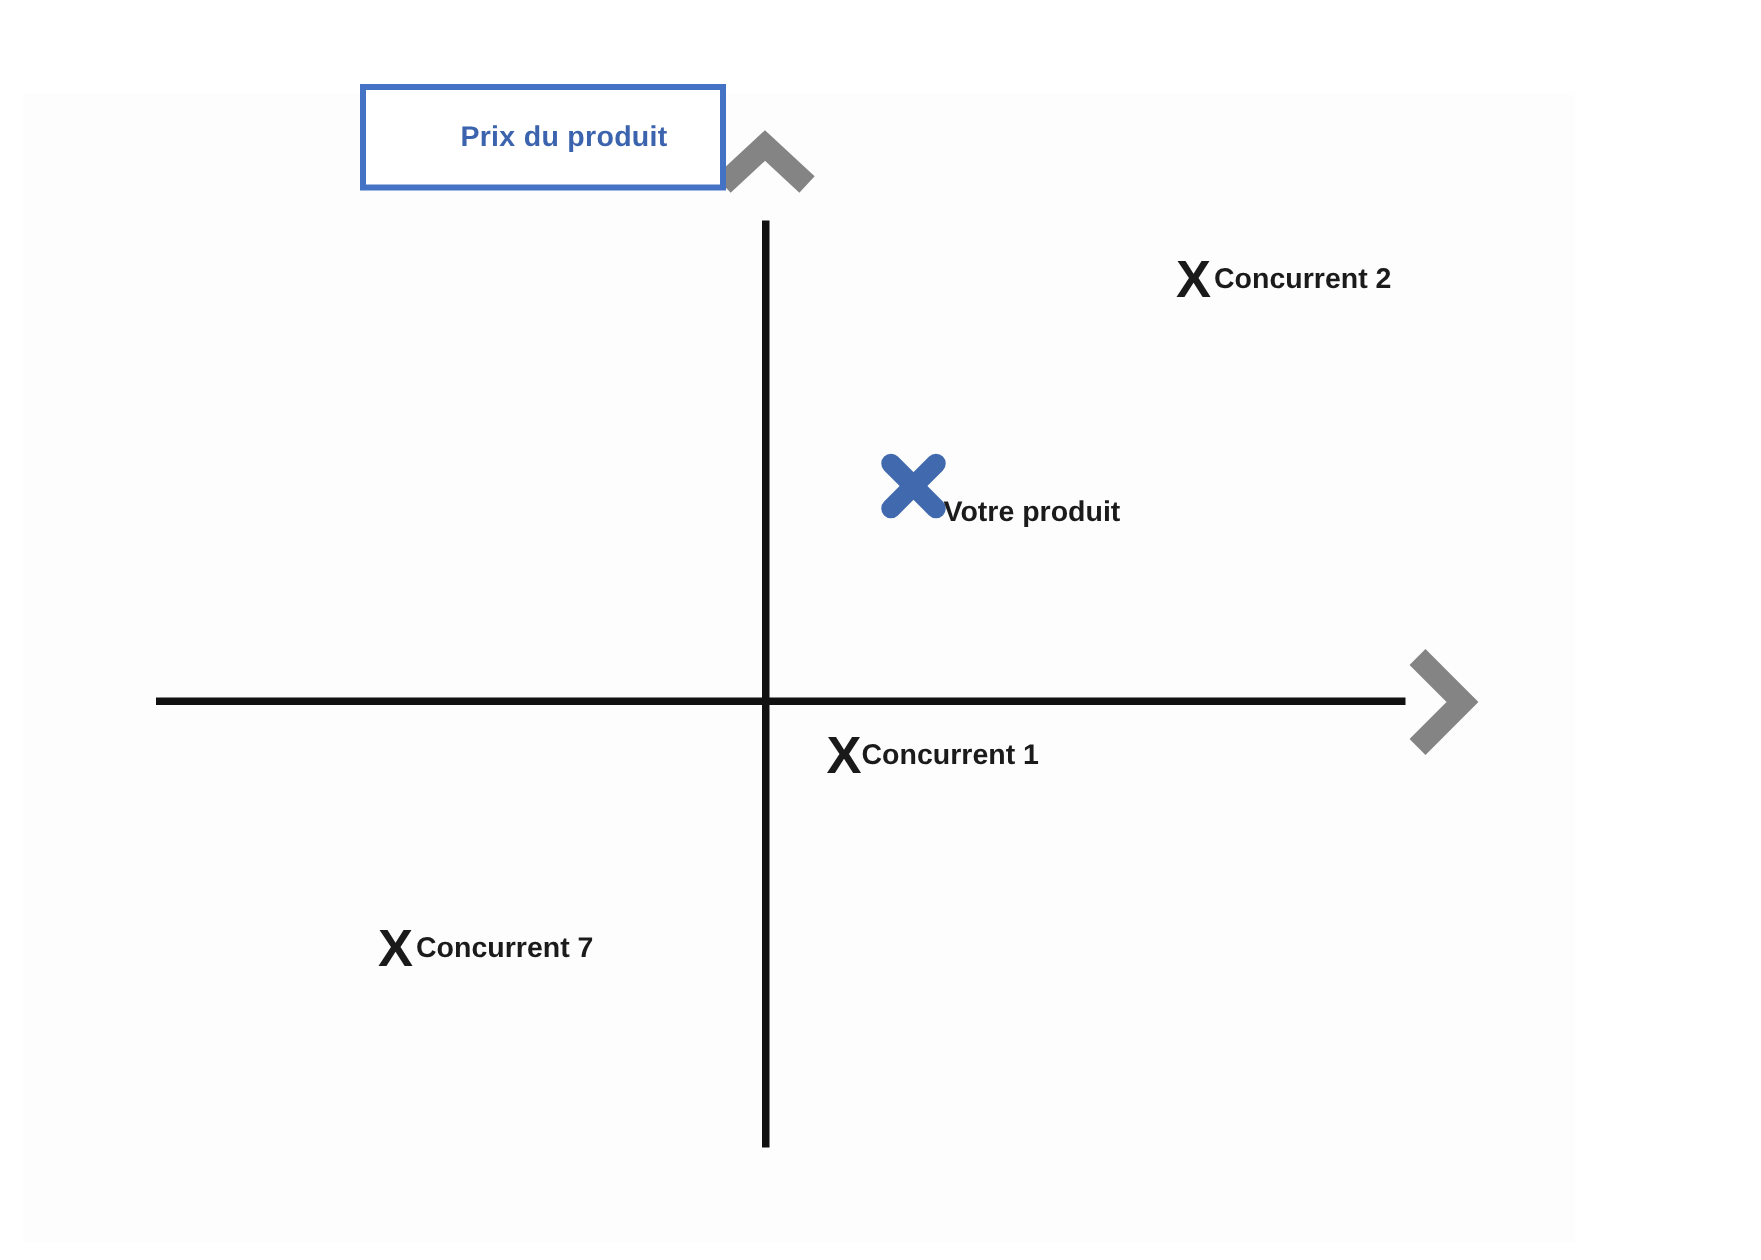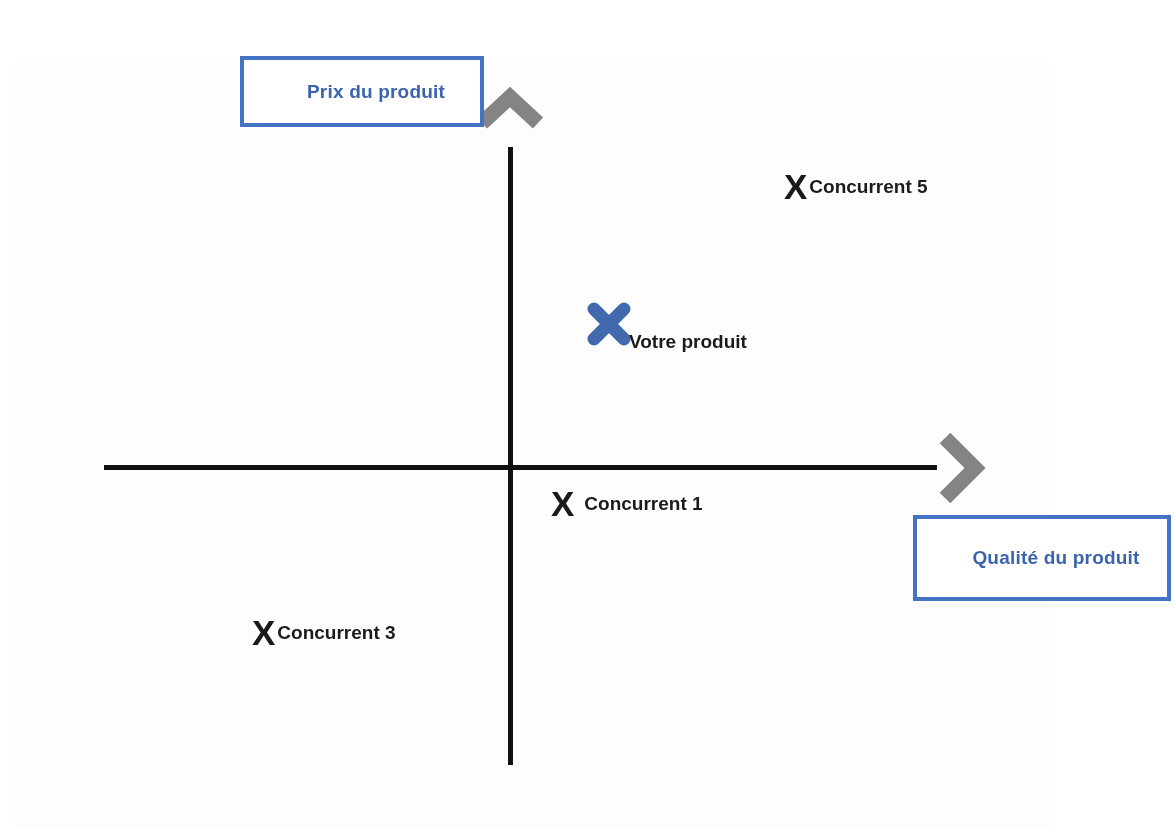--- a/index.html
+++ b/index.html
@@ -27,21 +27,21 @@
     font-size:35px;line-height:36px;
   }
   .marker-label{
     font-weight:bold;color:#1b1b1b;font-size:19px;line-height:24px;
   }
   #marker-c2{left:784px;top:169px;}
   #marker-c2 .marker-label{margin-left:2px;}
   #marker-vp{left:586px;top:302px;height:44px;}
   #marker-vp .marker-label{margin-left:-3px;margin-top:36px;}
   #marker-c1{left:551px;top:486px;}
-  #marker-c1 .marker-label{margin-left:10px;text-align:right;}
+  #marker-c1 .marker-label{margin-left:0;text-align:right;}
   #marker-c3{left:252px;top:615px;}
   #marker-c3 .marker-label{margin-left:2px;}
 </style>
 </head>
 <body>
 
 <div id="stage">
 
   <div class="faint-bg"></div>
 
@@ -51,40 +51,37 @@
   <svg id="up-arrow" class="arrow-svg" width="80" height="55" viewBox="0 0 80 55">
     <polyline points="12,38 40,12 68,38" fill="none" stroke="#848484" stroke-width="15" stroke-linecap="butt" stroke-linejoin="miter"></polyline>
   </svg>
   <svg id="right-arrow" class="arrow-svg" width="60" height="76" viewBox="0 0 60 76">
     <polyline points="10,8 40,38 10,68" fill="none" stroke="#848484" stroke-width="15" stroke-linecap="butt" stroke-linejoin="miter"></polyline>
   </svg>
 
   <div id="price-box" class="label-box">
     <span>Prix du produit</span>
   </div>
-  <div id="quality-box" class="label-box">
-    <span>Qualité du produit</span>
-  </div>
 
   <div id="marker-c2" class="marker">
     <span class="xglyph">X</span>
-    <span class="marker-label">Concurrent 5</span>
+    <span class="marker-label">Concurrent 2</span>
   </div>
 
   <div id="marker-vp" class="marker">
     <svg width="46" height="44" viewBox="0 0 46 44">
       <line x1="8" y1="7" x2="38" y2="37" stroke="#4169AD" stroke-width="13" stroke-linecap="round"></line>
       <line x1="38" y1="7" x2="8" y2="37" stroke="#4169AD" stroke-width="13" stroke-linecap="round"></line>
     </svg>
     <span class="marker-label">Votre produit</span>
   </div>
 
   <div id="marker-c1" class="marker">
     <span class="xglyph">X</span>
     <span class="marker-label">Concurrent 1</span>
   </div>
 
   <div id="marker-c3" class="marker">
     <span class="xglyph">X</span>
-    <span class="marker-label">Concurrent 3</span>
+    <span class="marker-label">Concurrent 7</span>
   </div>
 
 </div>
 
 </body></html>

